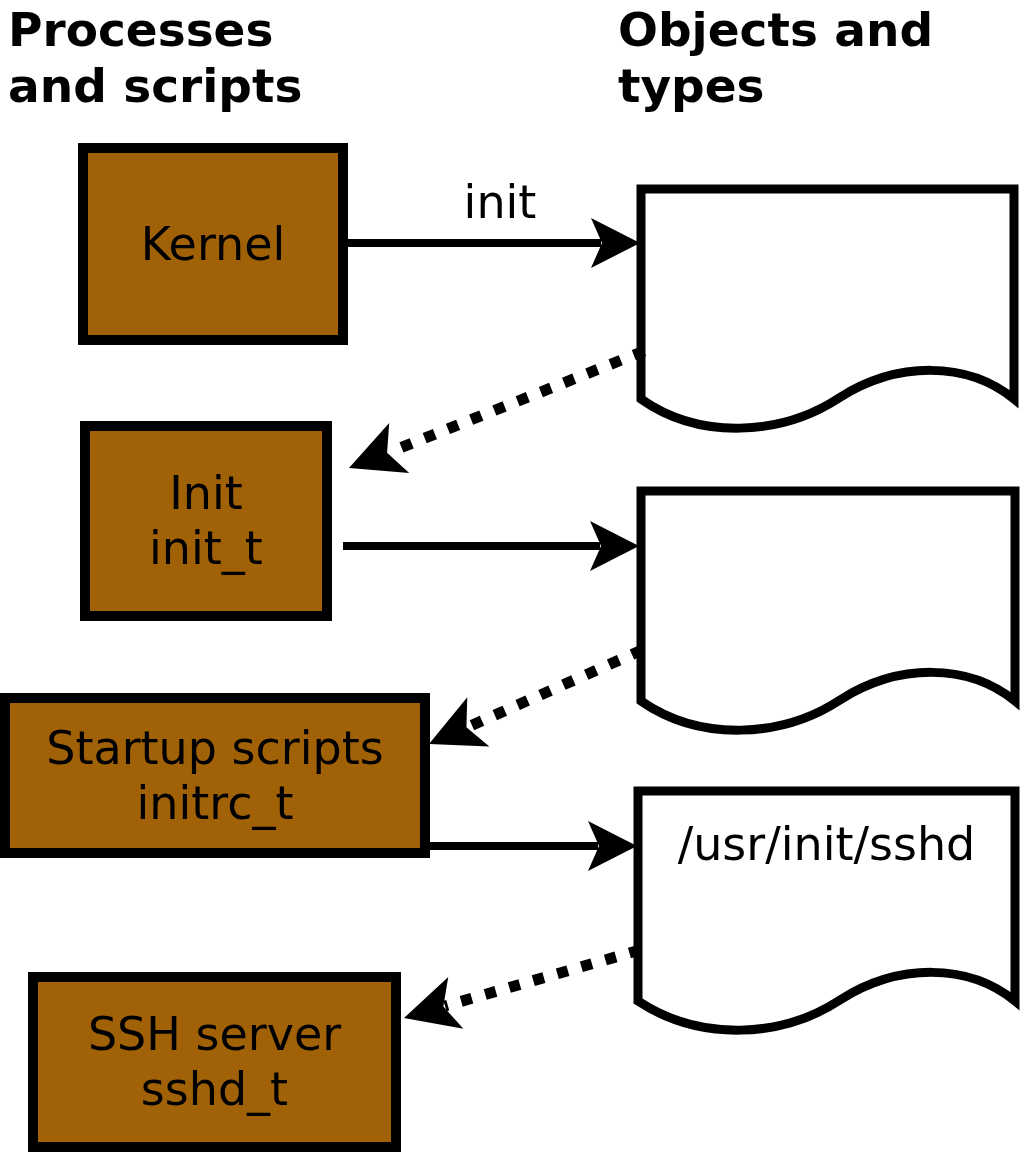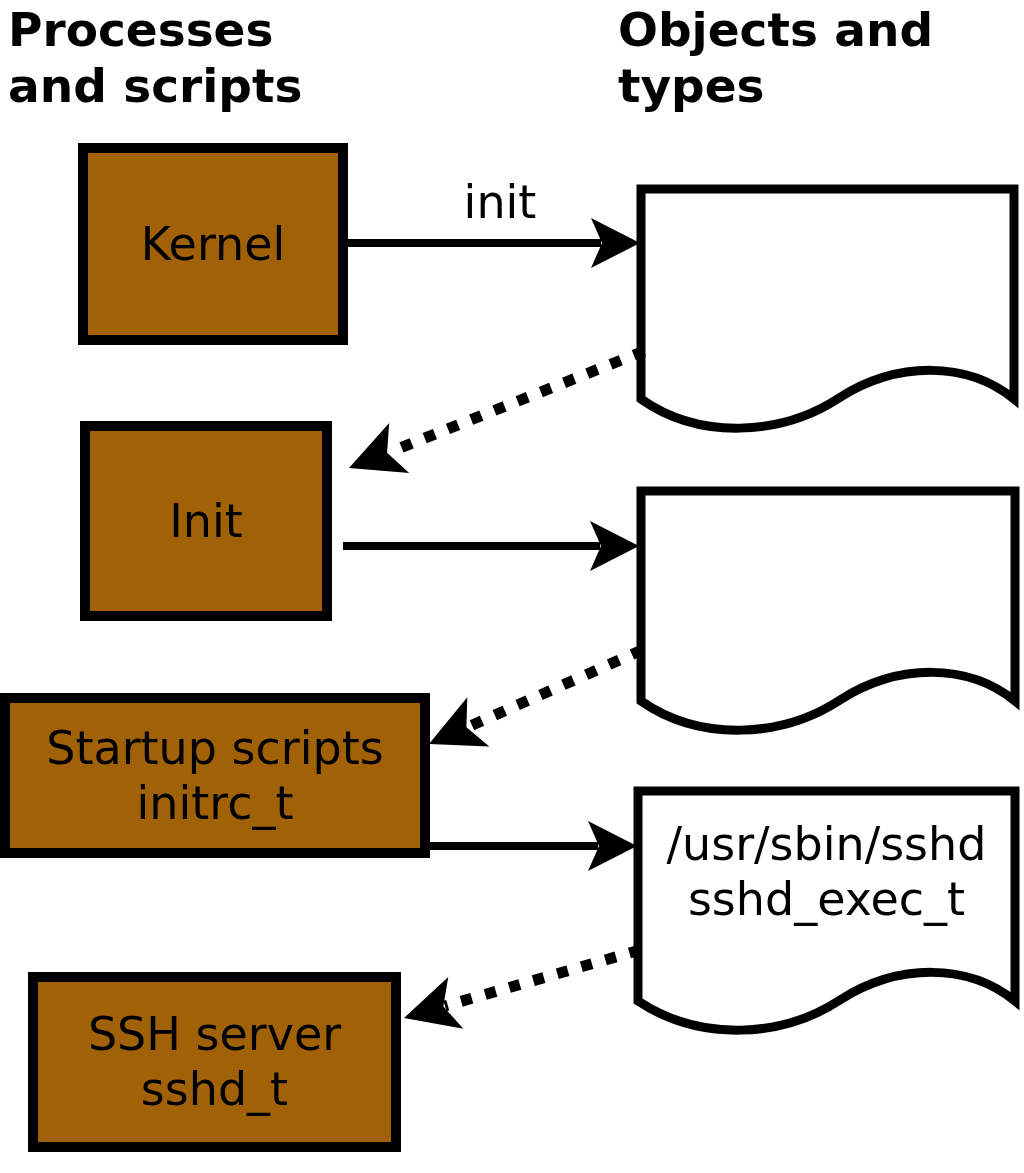--- a/index.html
+++ b/index.html
@@ -123,32 +123,32 @@
   <div class="colhdr" style="left:618px; top:2px; width:420px;">
     <div>Objects and</div>
     <div>types</div>
   </div>
 
   <div class="pbox" style="left:78px; top:143px; width:270px; height:202px;">
     <div>Kernel</div>
   </div>
   <div class="pbox" style="left:80px; top:421px; width:252px; height:200px;">
     <div>Init</div>
+    <div>init_t</div>
   </div>
   <div class="pbox" style="left:0px; top:693px; width:430px; height:165px;text-align:center;">
     <div>Startup scripts</div>
     <div>initrc_t</div>
   </div>
   <div class="pbox" style="left:28px; top:972px; width:373px; height:180px;">
     <div>SSH server</div>
     <div>sshd_t</div>
   </div>
 
   <div class="doclabel" style="left:641px; top:517px; width:374px;">
   </div>
   <div class="doclabel" style="left:638px; top:817px; width:377px;">
-    <div>/usr/sbin/sshd</div>
-    <div>sshd_exec_t</div>
+    <div>/usr/init/sshd</div>
   </div>
 
   <div class="edgelabel" style="left:430px; top:175px; width:140px;">init</div>
 
 </div>
 
 </body></html>

